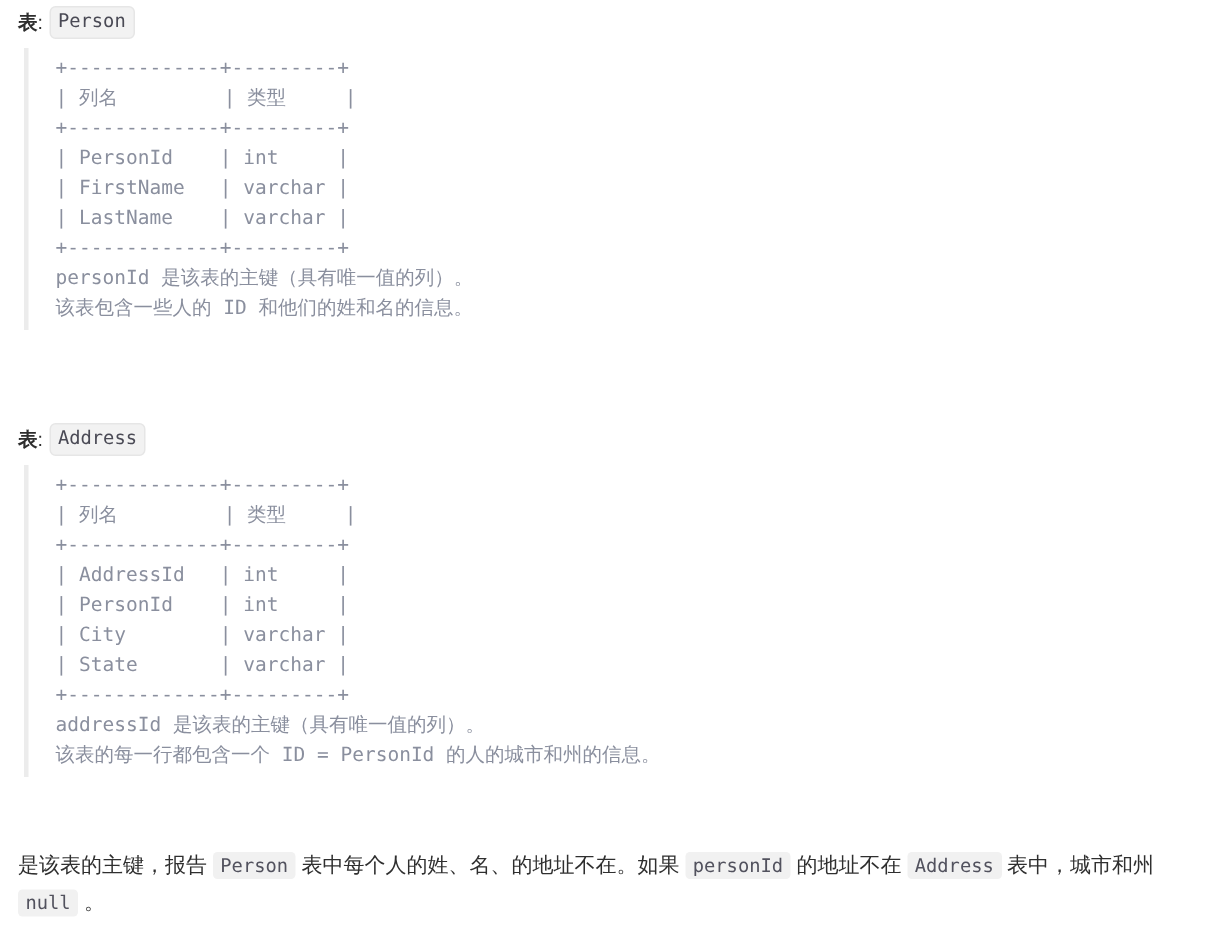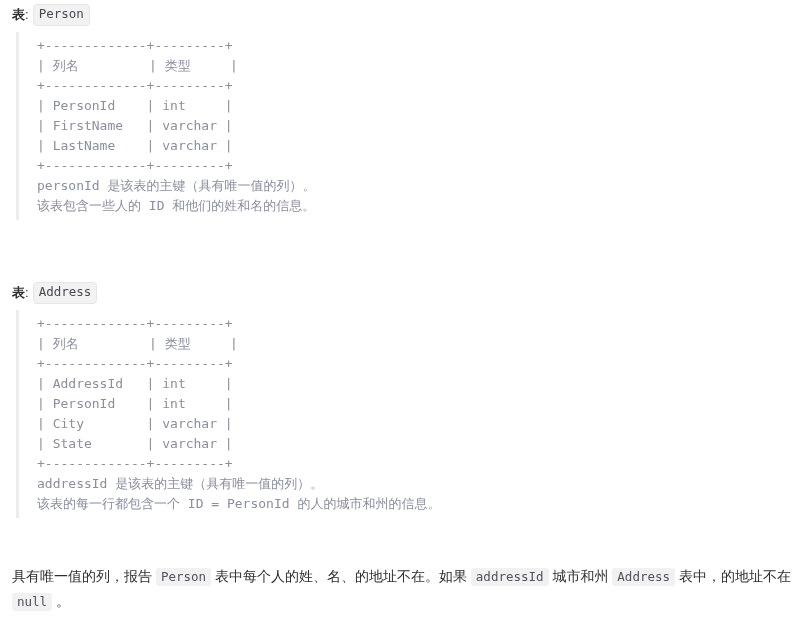--- a/index.html
+++ b/index.html
@@ -124,15 +124,15 @@
 | PersonId    | int     |
 | City        | varchar |
 | State       | varchar |
 +-------------+---------+
 addressId 是该表的主键（具有唯一值的列）。
 该表的每一行都包含一个 ID = PersonId 的人的城市和州的信息。</pre>
   </div>
 
   <div class="spacer-md"></div>
 
-  <p class="prose"><span>具有唯一值的列，报告 </span><span class="inline-code">Person</span><span> 表中每个人的姓、名、的地址不在。如果 </span><span class="inline-code">addressId</span><span> 城市和州 </span><span class="inline-code">Address</span><span> 表中，的地址不在 </span><span class="inline-code">null</span><span> 。</span></p>
+  <p class="prose"><span>是该表的主键，报告 </span><span class="inline-code">Person</span><span> 表中每个人的姓、名、的地址不在。如果 </span><span class="inline-code">personId</span><span> 的地址不在 </span><span class="inline-code">Address</span><span> 表中，城市和州 </span><span class="inline-code">null</span><span> 。</span></p>
 
 </div>
 
 </body></html>

